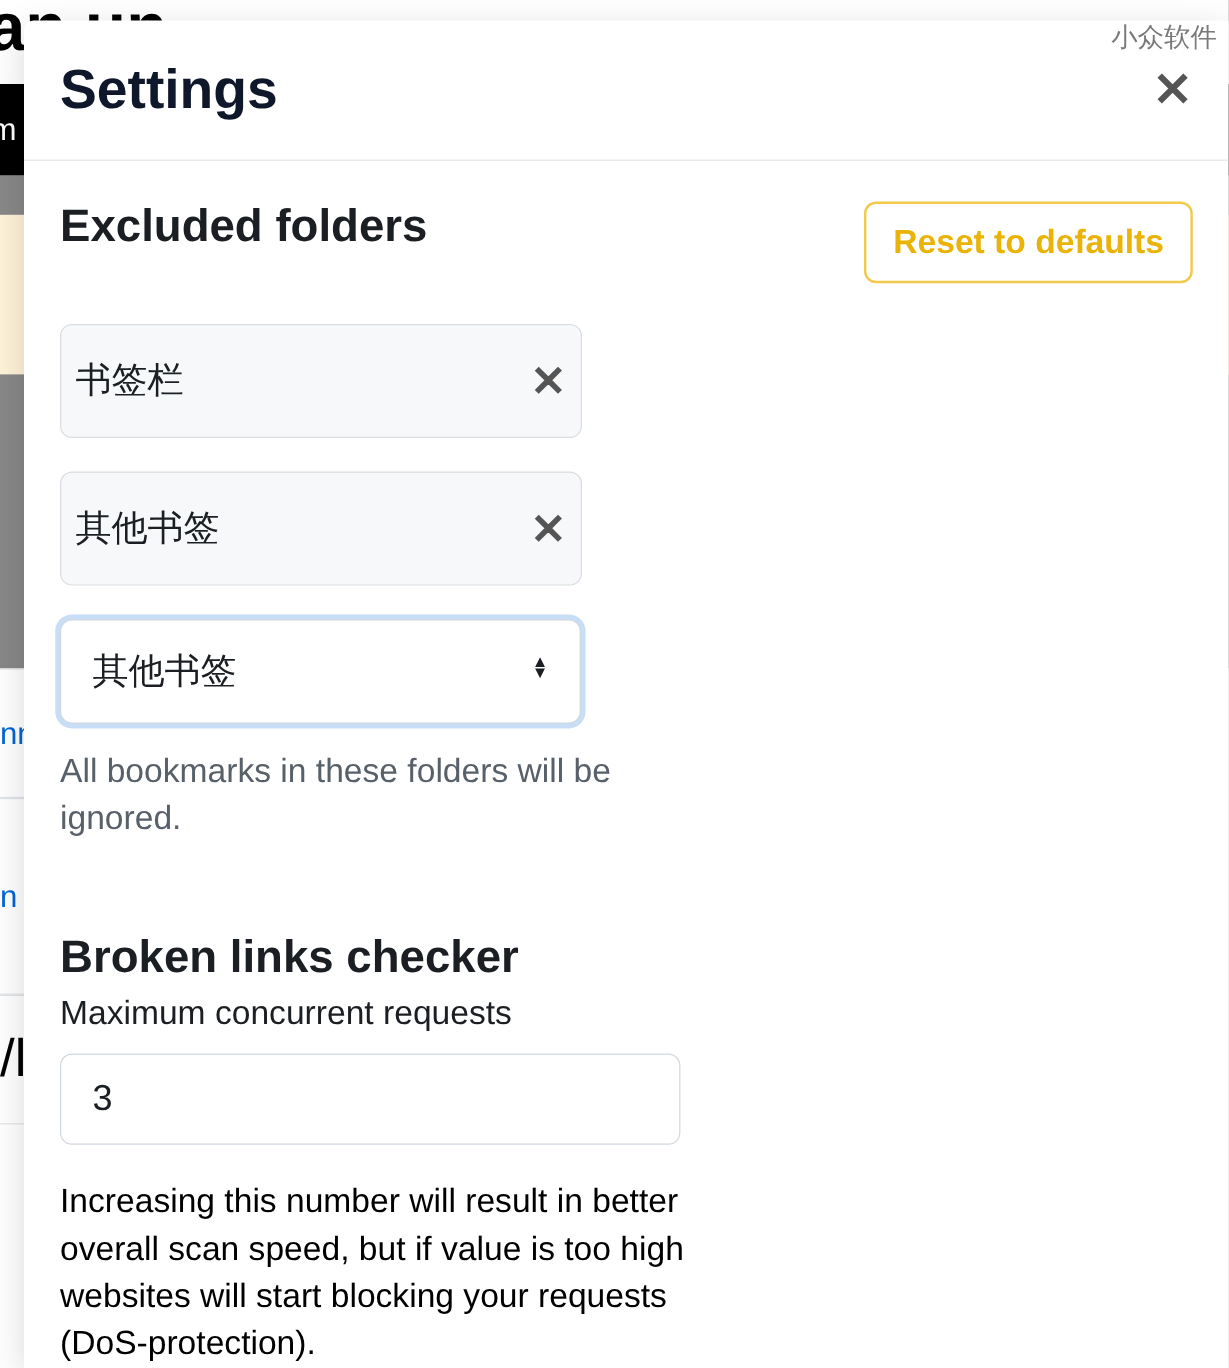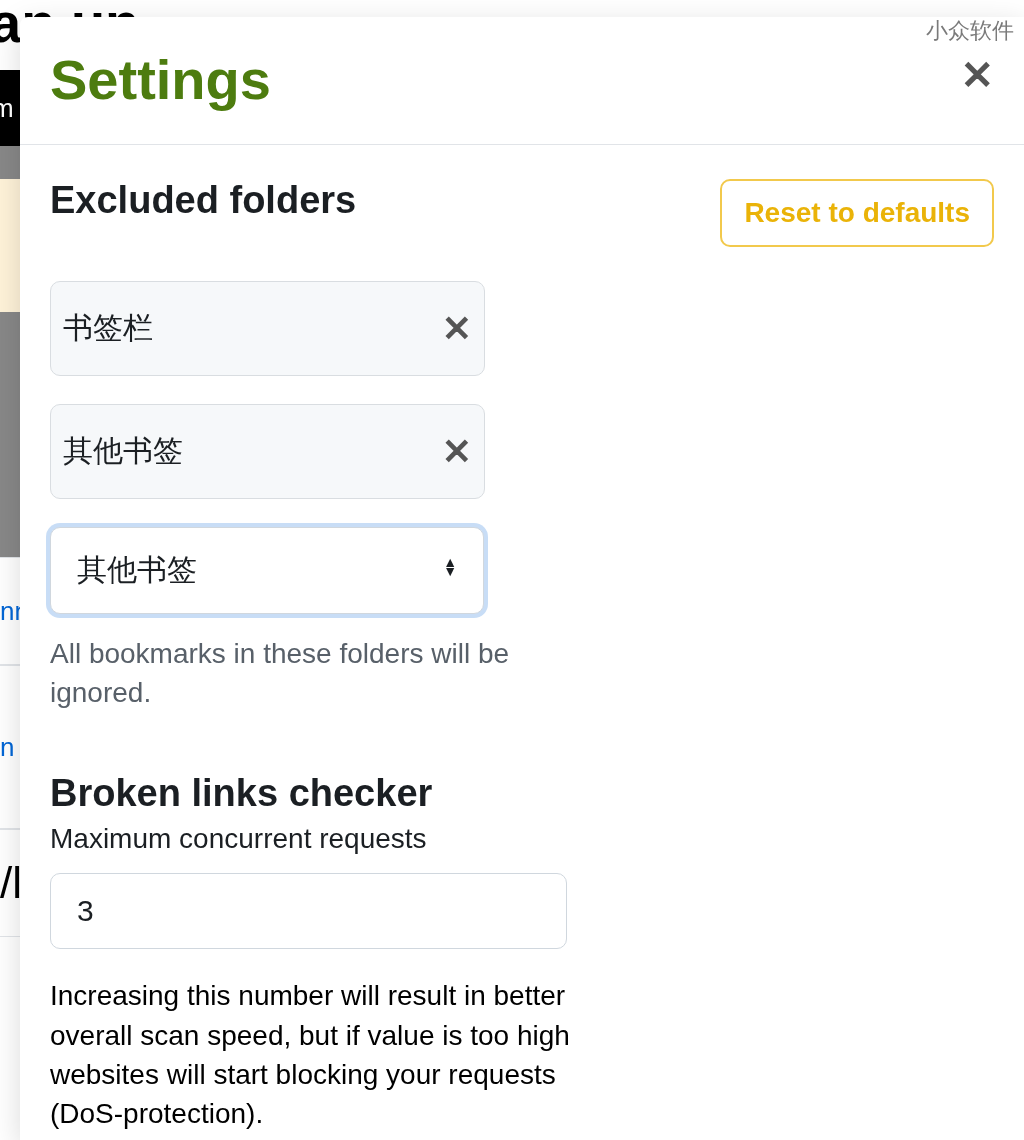--- a/index.html
+++ b/index.html
@@ -89,23 +89,23 @@
       overflow: hidden;
     }
     .modal-header {
       display: flex;
       justify-content: space-between;
       align-items: flex-start;
       padding: 30px 30px 32px 30px;
       border-bottom: 1px solid #e1e4e8;
     }
     .modal-title {
-      font-size: 56px;
-      font-weight: 700;
-      color: #4d7c0f;
+      font-size: 46px;
+      font-weight: 700;
+      color: #0f172a;
     }
     .close-btn {
       font-size: 40px;
       color: #555;
       cursor: pointer;
       line-height: 1;
       margin-top: 8px;
       margin-right: 0px;
       font-weight: bold;
     }
@@ -186,21 +186,21 @@
       font-size: 28px;
       color: #586069;
       margin-top: 20px;
       line-height: 1.4;
       width: 480px;
     }
     .section-title-2 {
       font-size: 38px;
       font-weight: 700;
       color: #1b1f23;
-      margin-top: 60px;
+      margin-top: 76px;
     }
     .field-label {
       font-size: 28px;
       color: #1b1f23;
       margin-top: 8px;
     }
     .number-input {
       width: 517px;
       background: #fff;
       border: 1px solid #d0d7de;

